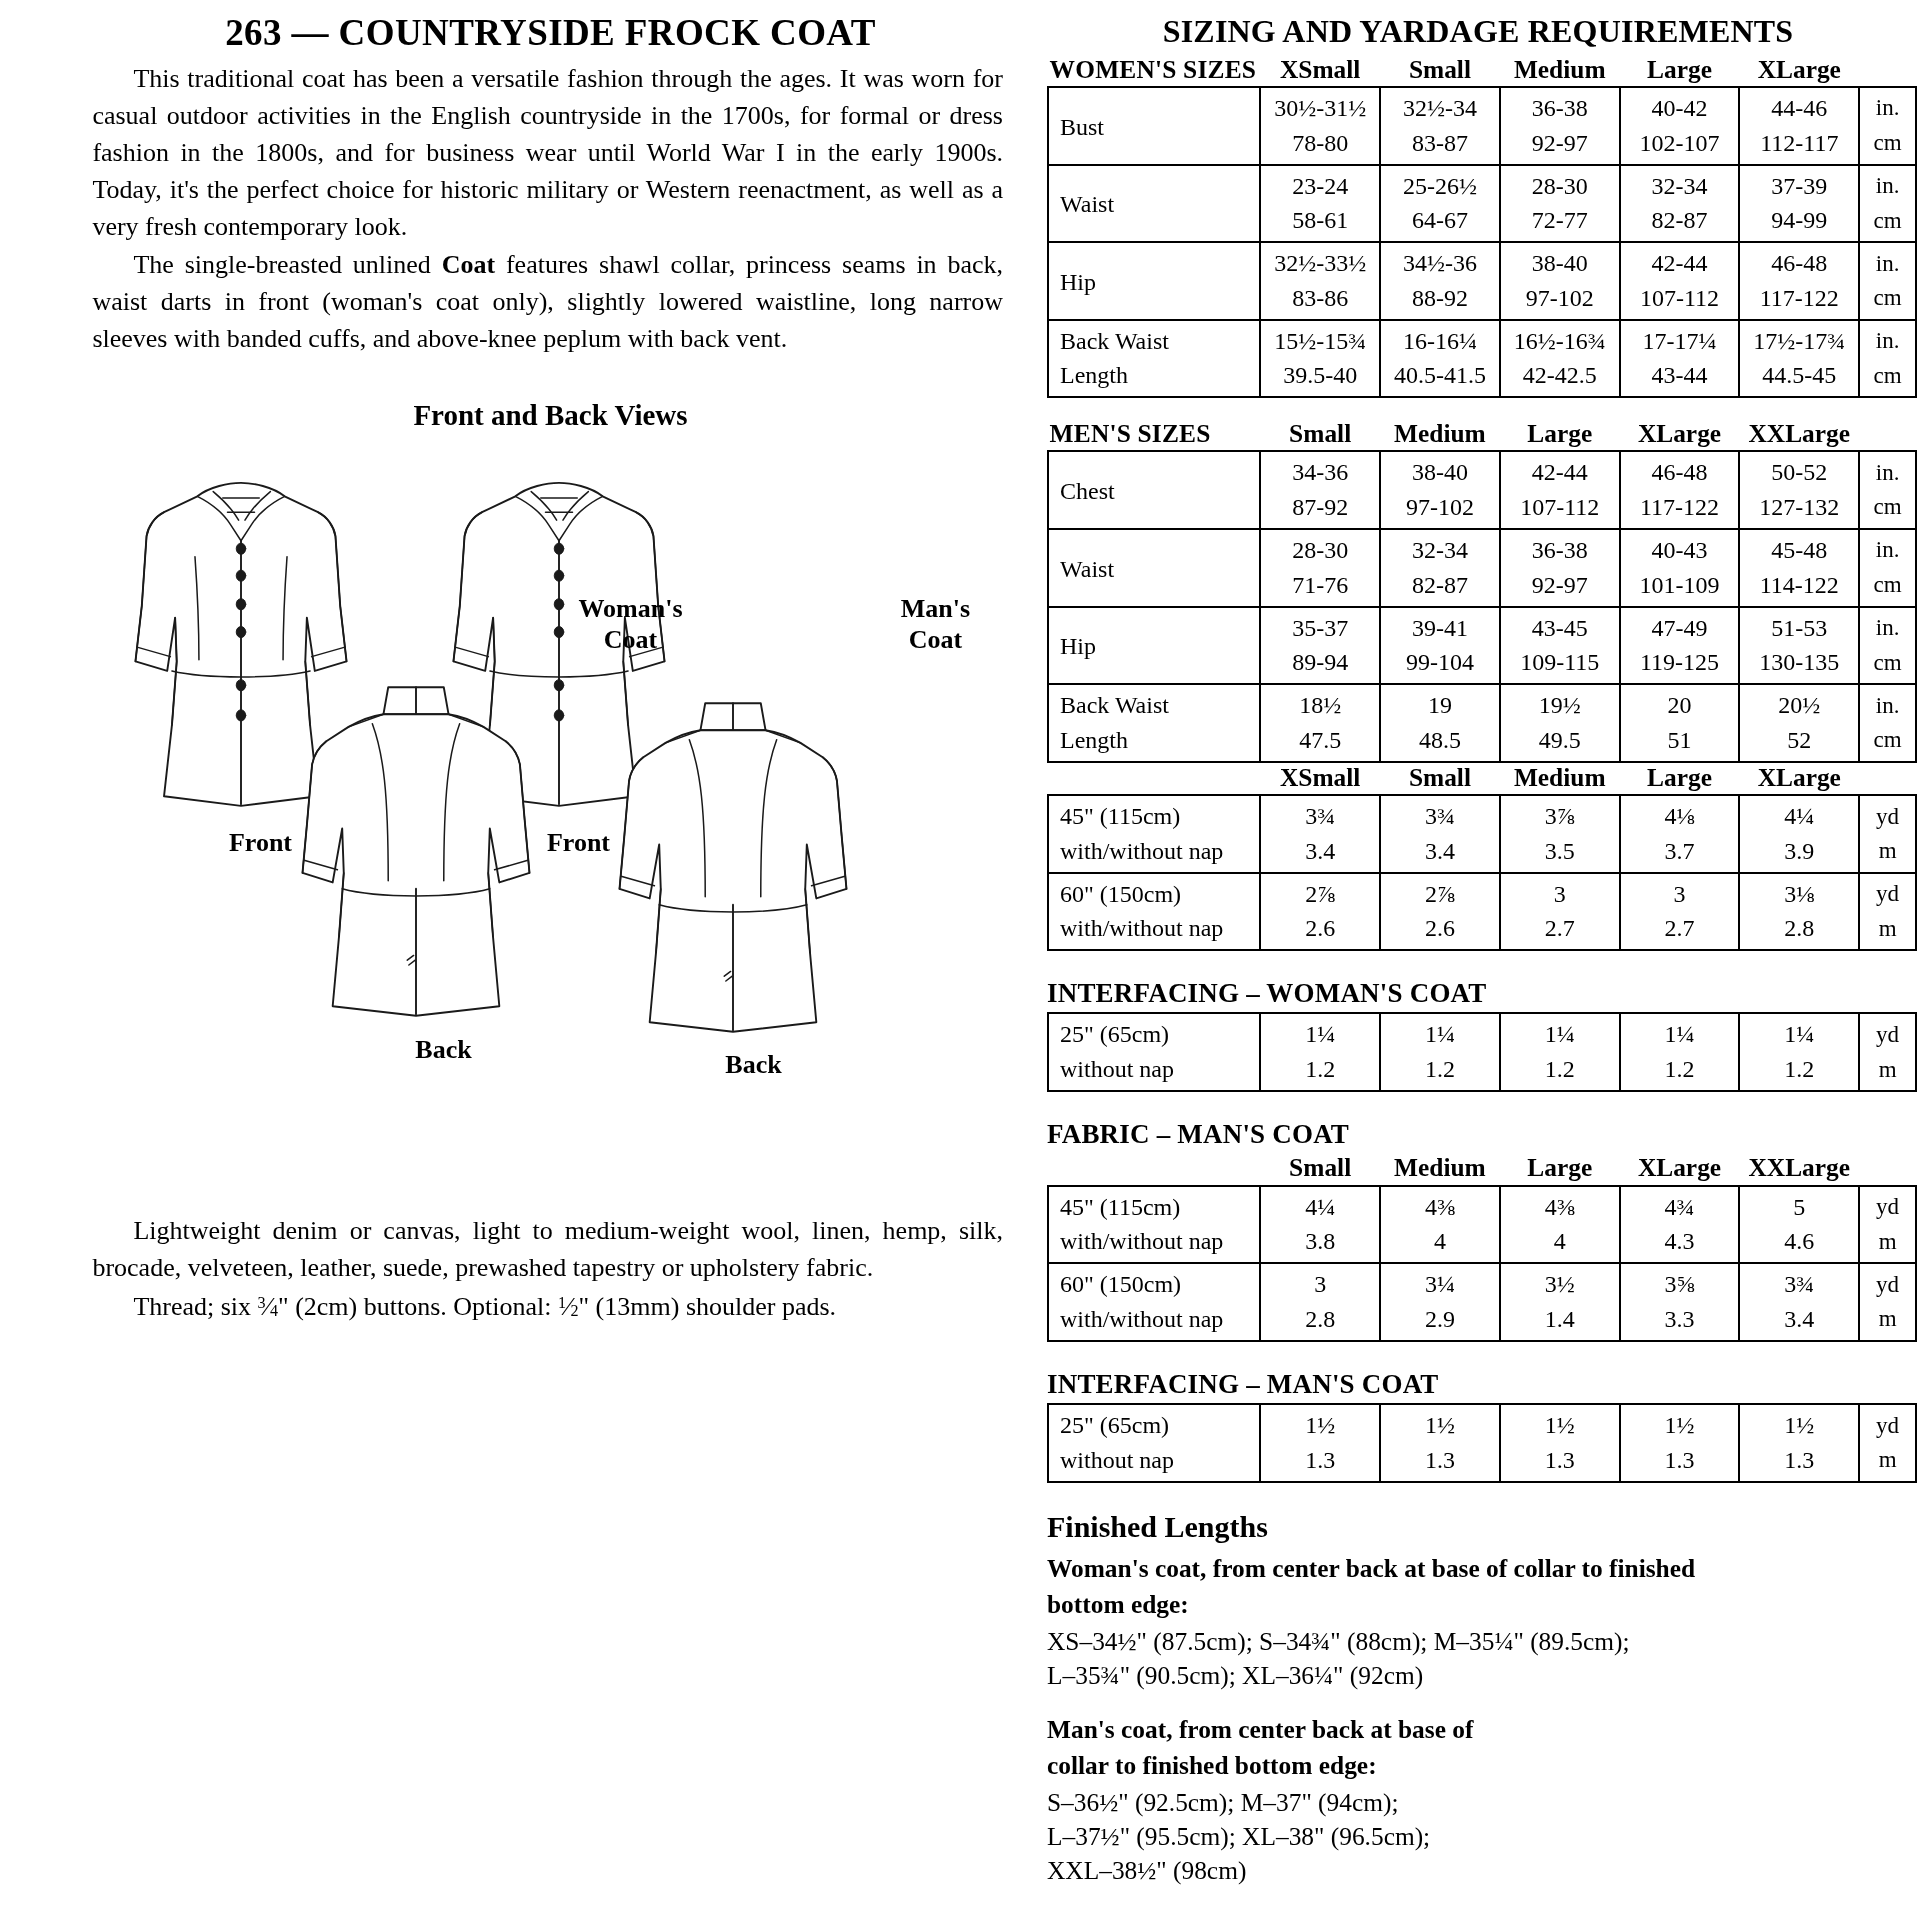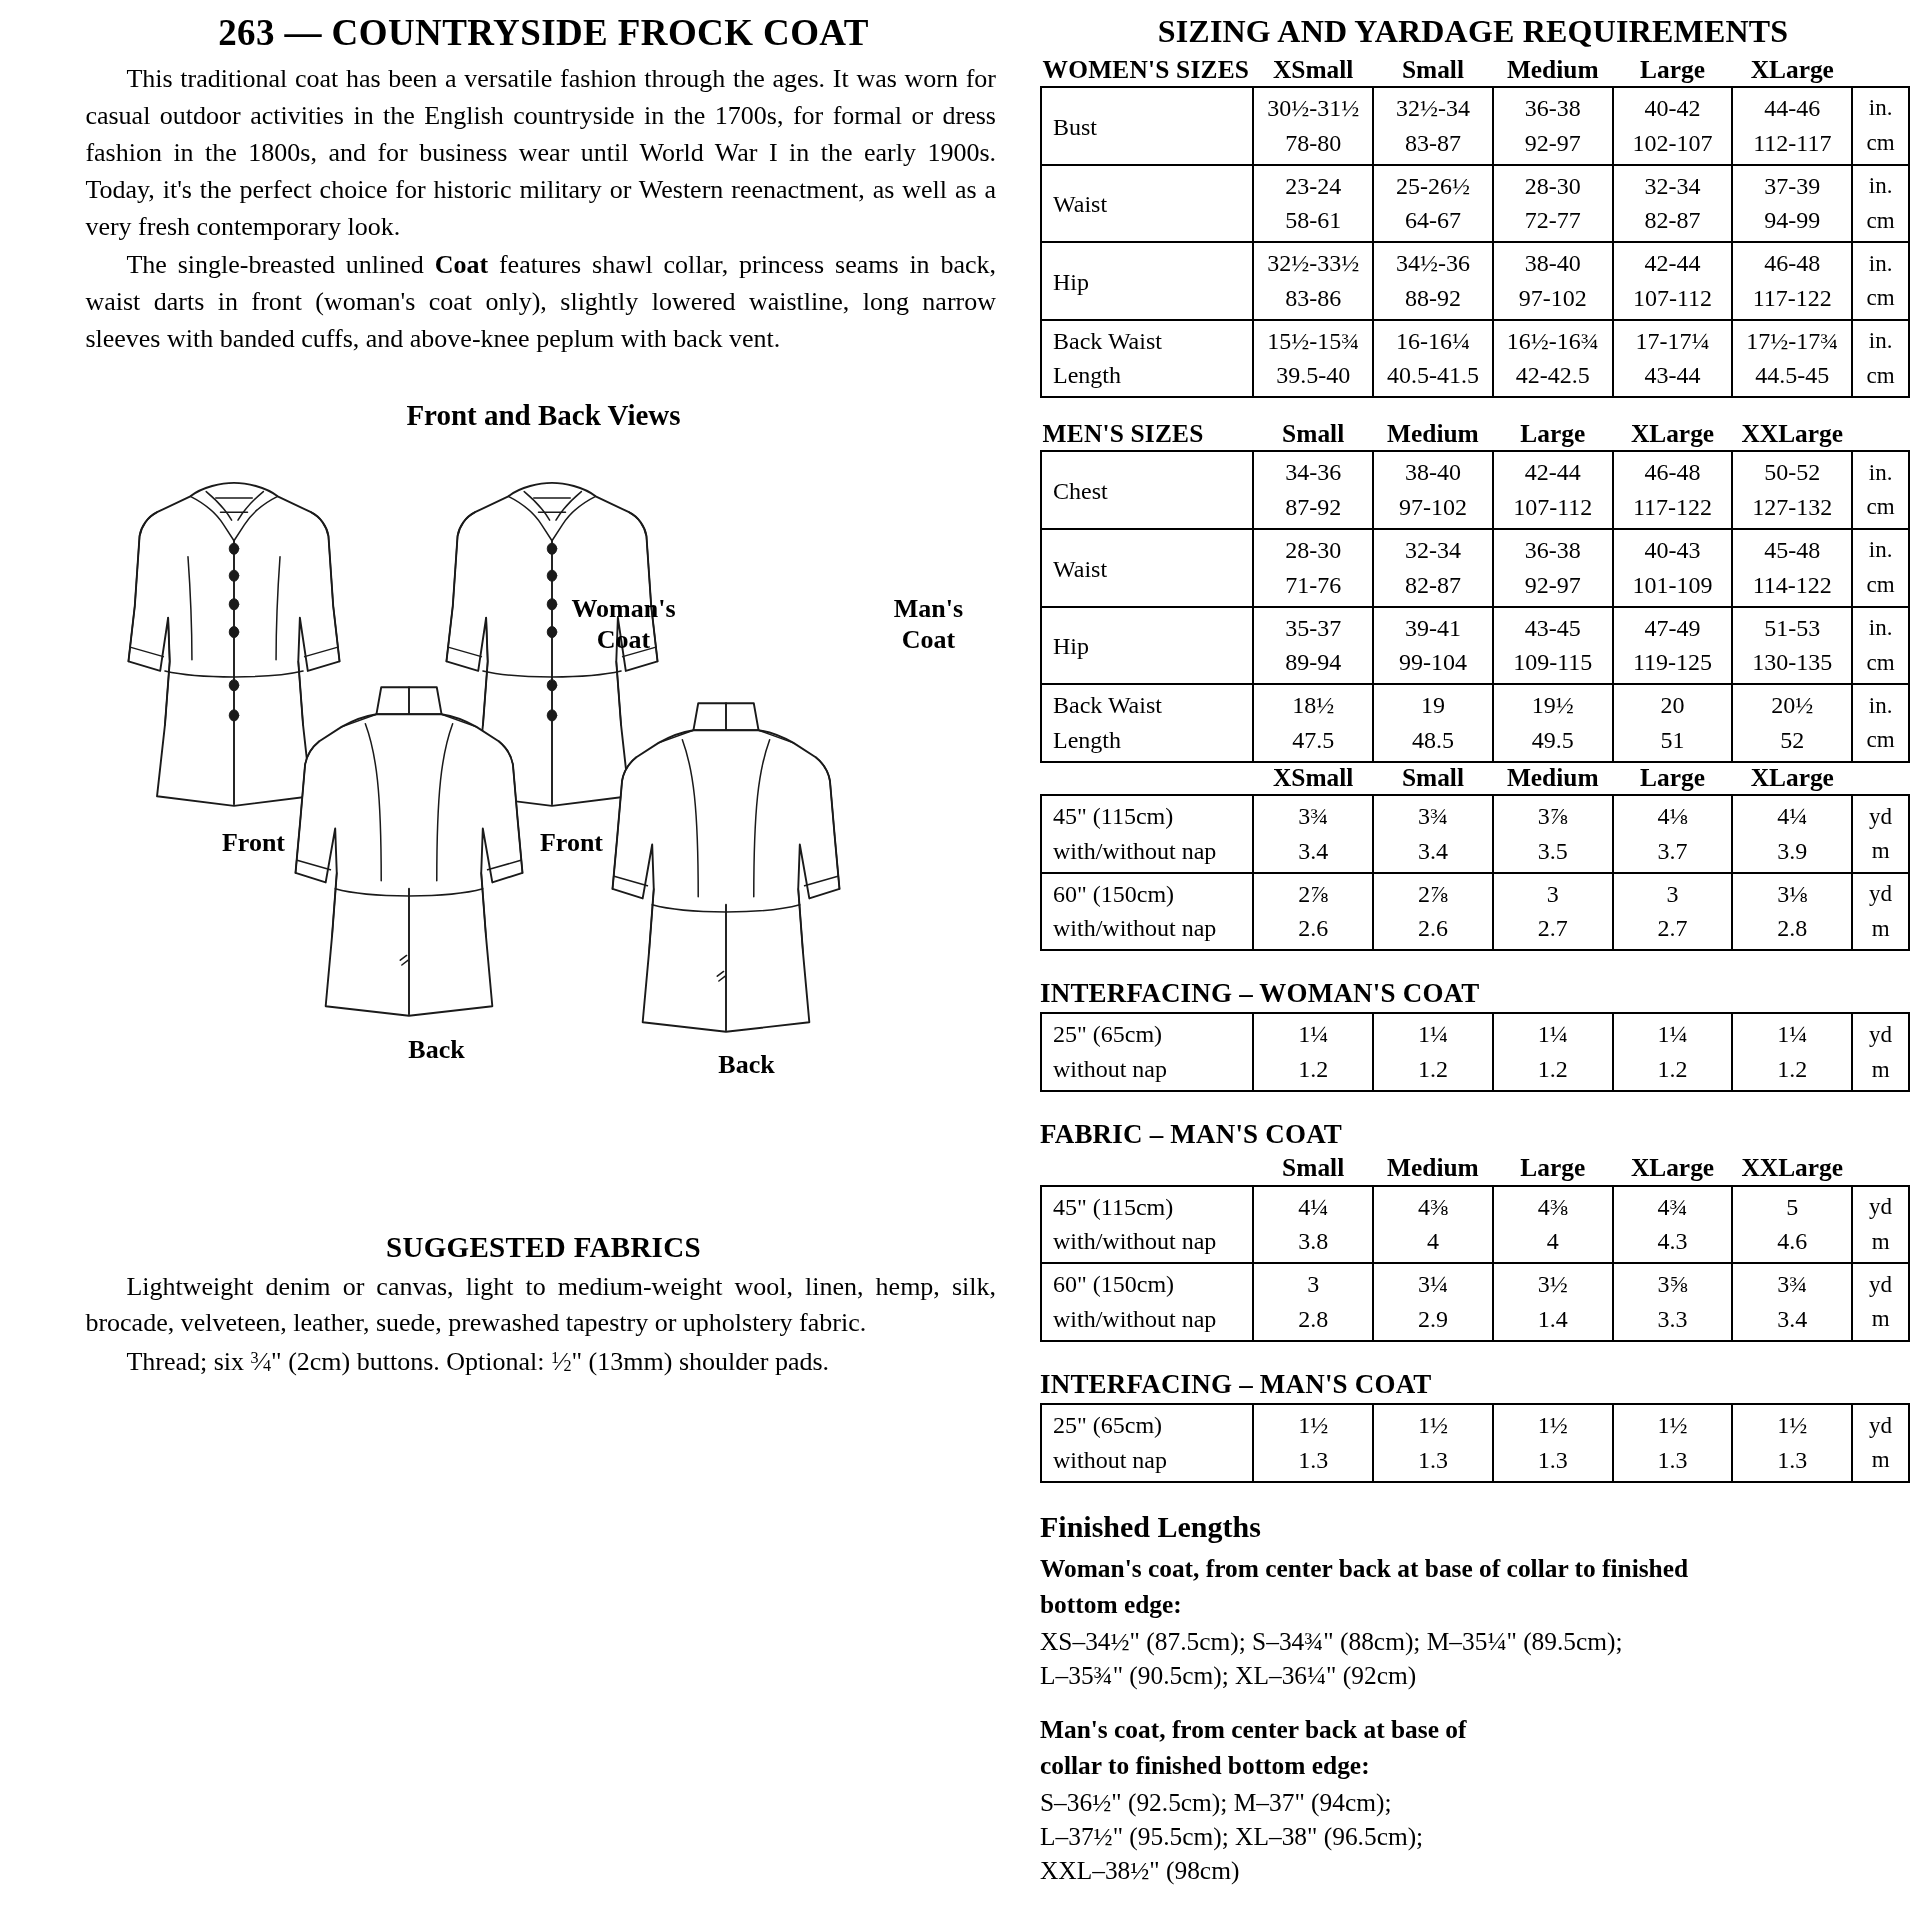--- a/index.html
+++ b/index.html
@@ -13,21 +13,21 @@
     font-family: "Liberation Serif", "DejaVu Serif", serif;
     color: #000000;
     position: relative;
     overflow: hidden;
   }
   .page {
     display: flex;
     width: 1930px;
     height: 1924px;
     box-sizing: border-box;
-    padding: 8px 0 0 0;
+    padding: 8px 0 0 7px;
   }
   
   .left-col {
     width: 1032px;
     padding: 0 24px 0 79px;
     box-sizing: border-box;
   }
   .pattern-title {
     font-size: 37px;
     font-weight: bold;
@@ -338,21 +338,20 @@
       <div class="illus-label lbl-mans">
         <div>Man's</div>
         <div>Coat</div>
       </div>
       <div class="illus-label lbl-front-w">Front</div>
       <div class="illus-label lbl-front-m">Front</div>
       <div class="illus-label lbl-back-w">Back</div>
       <div class="illus-label lbl-back-m">Back</div>
     </div>
 
-    <div class="sec-heading">SUGGESTED FABRICS</div>
     <p class="body-para">Lightweight denim or canvas, light to medium-weight wool, linen, hemp, silk, brocade, velveteen, leather, suede, prewashed tapestry or upholstery fabric.</p>
 
     <p class="body-para"><span>Thread; six </span><sup class="n">3</sup>⁄<sub class="d">4</sub><span>" (2cm) buttons. Optional: </span><sup class="n">1</sup>⁄<sub class="d">2</sub><span>" (13mm) shoulder pads.</span></p>
   </div>
 
   <div class="right-col">
 
     <div class="main-heading">SIZING AND YARDAGE REQUIREMENTS</div>
 
     <table class="sz">

